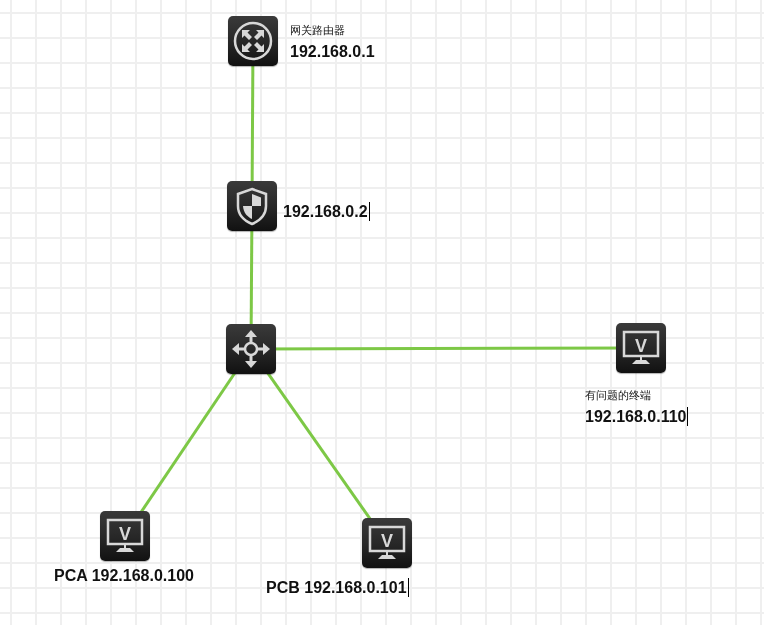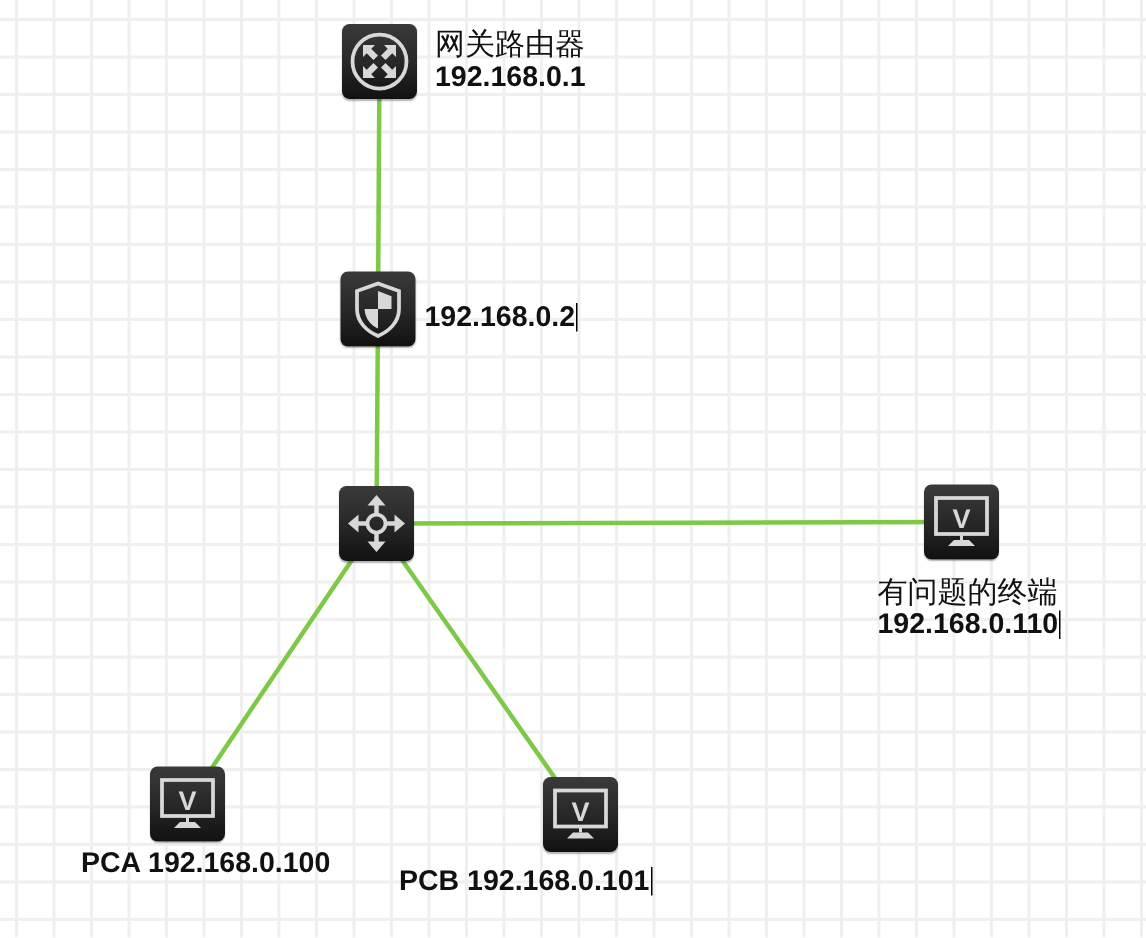--- a/index.html
+++ b/index.html
@@ -8,22 +8,22 @@
       linear-gradient(to right,#efefef 0,#efefef 2px,transparent 2px),
       linear-gradient(to bottom,#efefef 0,#efefef 2px,transparent 2px);
     background-size:25px 25px;background-position:10px 12px;
     font-family:"Liberation Sans",sans-serif;}
   #links{position:absolute;left:0;top:0;width:764px;height:625px;}
   .node{position:absolute;width:50px;height:50px;border-radius:5px;
     background:linear-gradient(to bottom,#3a3a3a 0%,#262626 55%,#111 100%);
     box-shadow:0 1px 1px rgba(0,0,0,.3);}
   .node svg{position:absolute;left:0;top:0;width:50px;height:50px;}
   .label{position:absolute;color:#111;white-space:nowrap;}
-  .cn{font-family:Liberation Serif, serif;font-size:20px;line-height:22px;}
-  .ip{font-weight:bold;font-size:19px;line-height:22px;}
+  .cn{font-family:Liberation Serif, serif;font-size:11px;line-height:22px;}
+  .ip{font-weight:bold;font-size:16px;line-height:22px;}
   .caret{display:inline-block;width:1px;height:19px;background:#000;vertical-align:-4px;margin-left:1px;}
 </style>
 </head>
 <body>
 
 <svg id="links" xmlns="http://www.w3.org/2000/svg">
     <line x1="253" y1="41" x2="252" y2="206" stroke="#7dc846" stroke-width="3"></line>
     <line x1="252" y1="206" x2="251" y2="349" stroke="#7dc846" stroke-width="3"></line>
     <line x1="251" y1="349" x2="641" y2="348" stroke="#7dc846" stroke-width="3"></line>
     <line x1="251" y1="349" x2="125" y2="536" stroke="#7dc846" stroke-width="3"></line>

